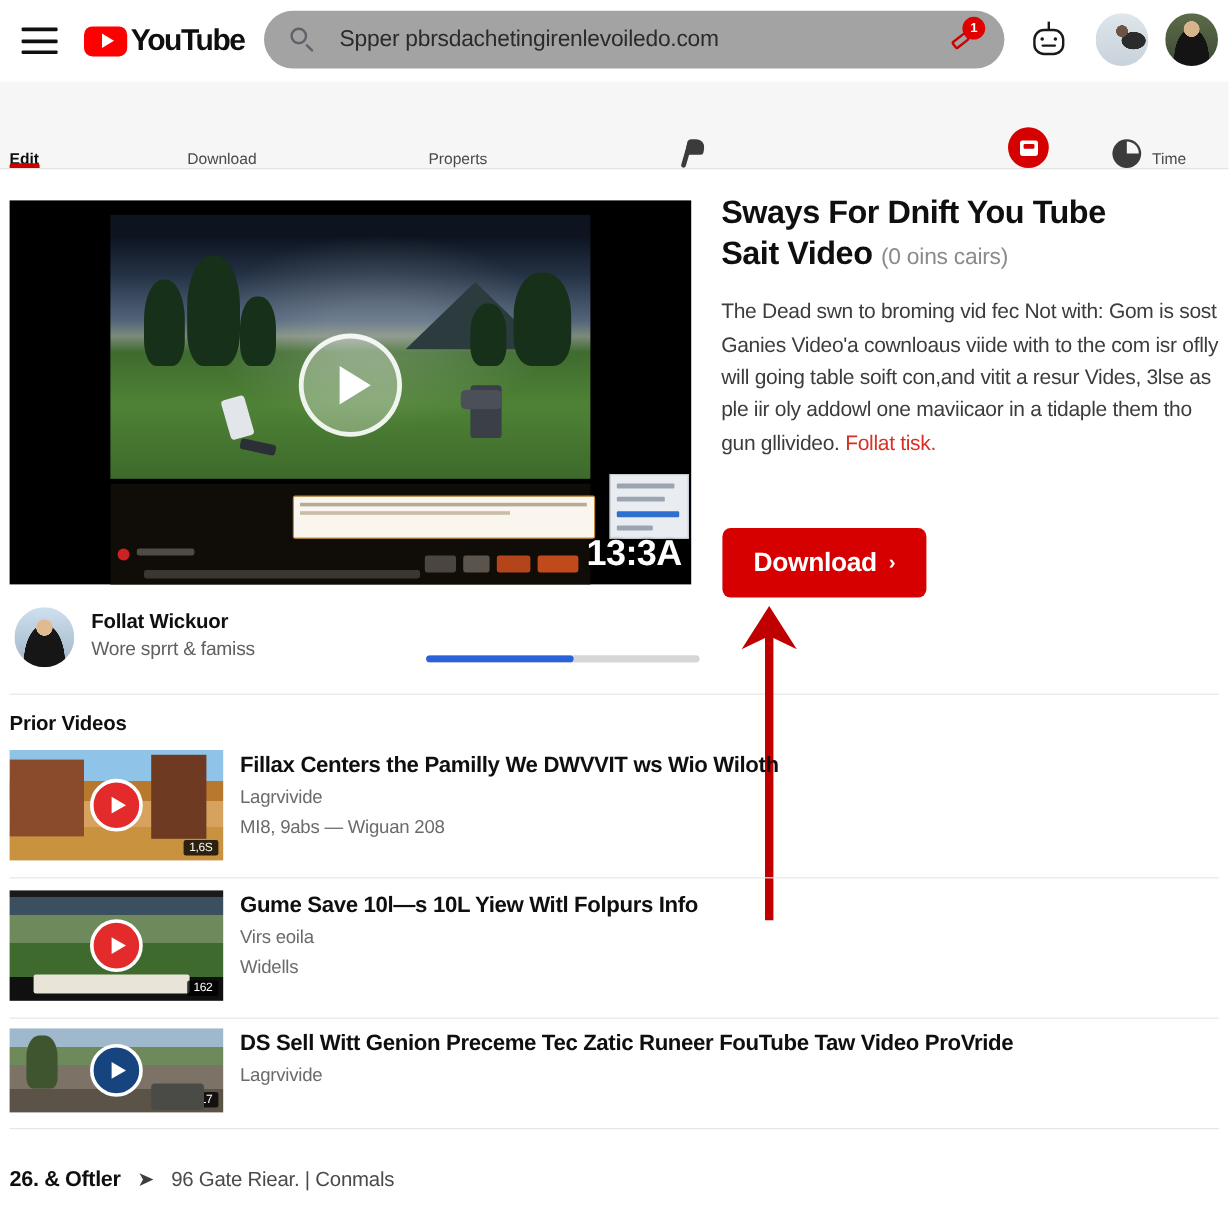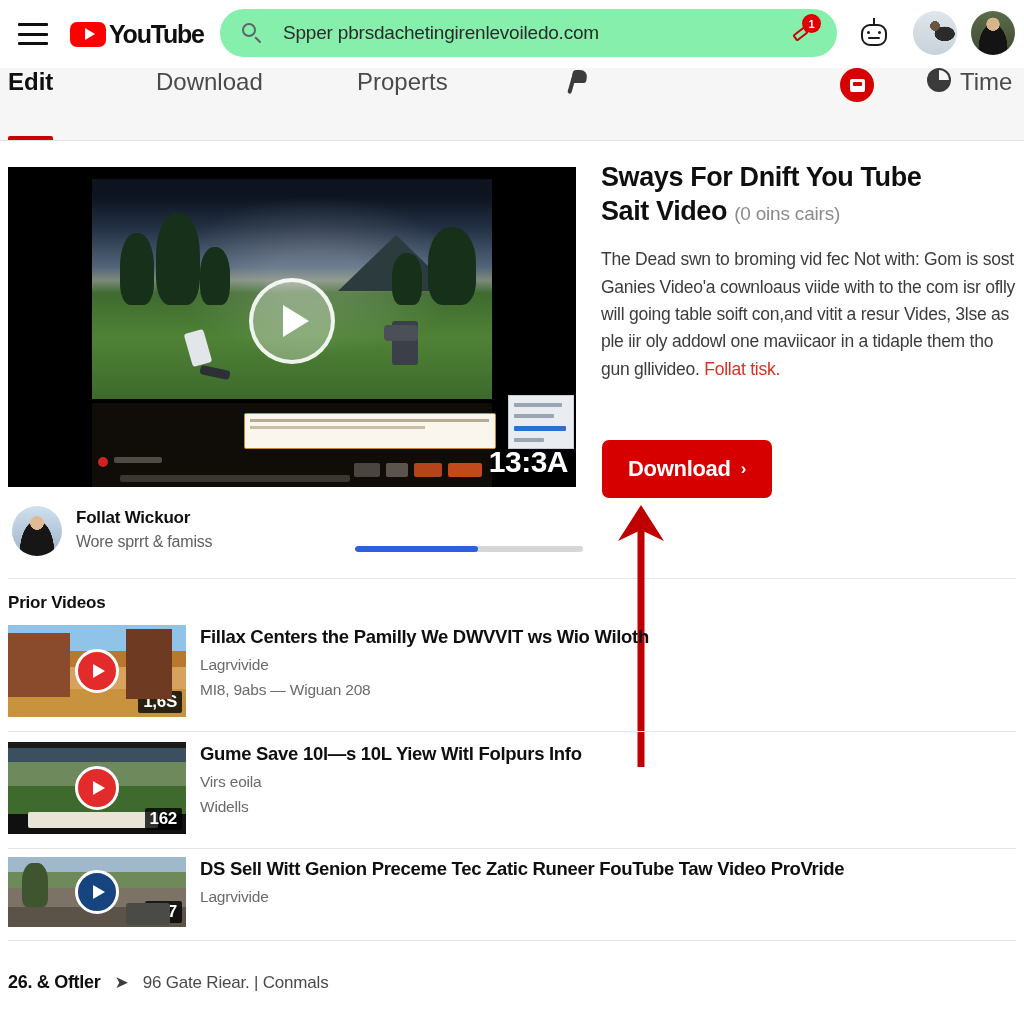--- a/index.html
+++ b/index.html
@@ -27,21 +27,21 @@
     display:flex;align-items:center;justify-content:center;
   }
   .yt-play::after{
     content:"";width:0;height:0;border-left:10px solid #fff;
     border-top:6px solid transparent;border-bottom:6px solid transparent;margin-left:3px;
   }
   .yt-word{font-size:25px;font-weight:bold;letter-spacing:-1.2px;margin-left:3px;color:#0f0f0f;}
 
   .searchwrap{
     position:absolute;left:220px;top:9px;width:617px;height:48px;
-    background:#86efac;border-radius:26px;display:flex;align-items:center;
+    background:#a3a3a3;border-radius:26px;display:flex;align-items:center;
     box-sizing:border-box;padding:0 18px 0 22px;
   }
   .mag{width:21px;height:21px;flex:0 0 auto;position:relative;}
   .mag::before{content:"";position:absolute;left:0;top:0;width:14px;height:14px;border:2.2px solid #5f6368;border-radius:50%;box-sizing:border-box;}
   .mag::after{content:"";position:absolute;left:13px;top:13px;width:8px;height:2.2px;background:#5f6368;transform:rotate(45deg);transform-origin:left center;border-radius:2px;}
   .searchtext{
     flex:1 1 auto;margin-left:20px;font-size:19px;color:#2b2b2b;
     white-space:nowrap;overflow:hidden;text-overflow:ellipsis;letter-spacing:-0.2px;
   }
   .pinicon{position:relative;width:30px;height:30px;flex:0 0 auto;cursor:pointer;}
@@ -81,22 +81,22 @@
       radial-gradient(ellipse at 50% 86%, #141414 0 46%, rgba(0,0,0,0) 47%),
       linear-gradient(#5c6b4a,#3d4a33);
   }
 
   
   .tabbar{
     position:absolute;left:0;top:68px;width:1024px;height:72px;
     background:#f6f6f6;border-bottom:1px solid #e3e3e3;
   }
   .tab{
-    position:absolute;top:0;height:72px;display:flex;align-items:flex-start;gap:9px;
-    font-size:24px;color:#4a4a4a;cursor:pointer;white-space:nowrap;
+    position:absolute;top:0;height:72px;display:flex;align-items:flex-end;gap:9px;
+    font-size:13px;color:#4a4a4a;cursor:pointer;white-space:nowrap;
   }
   .tab.active{color:#0f0f0f;font-weight:bold;}
   .tab .under{
     position:absolute;left:0;bottom:0;height:4px;width:100%;background:#cc0000;border-radius:2px 2px 0 0;
   }
   .t-edit{left:8px;}
   .t-download{left:156px;}
   .t-properts{left:357px;}
   .t-flag{left:566px;}
   .t-views{left:690px;}
@@ -230,21 +230,21 @@
   .thumb{position:absolute;left:0;top:0;width:178px;height:92px;overflow:hidden;background:#111;}
   .thumb .pbtn{
     position:absolute;left:50%;top:50%;transform:translate(-50%,-50%);
     width:38px;height:38px;border-radius:50%;border:3px solid #fff;display:flex;align-items:center;justify-content:center;
   }
   .thumb .pbtn::after{content:"";width:0;height:0;border-left:12px solid #fff;border-top:7px solid transparent;border-bottom:7px solid transparent;margin-left:4px;}
   .pbtn.red{background:#e32b2b;}
   .pbtn.blue{background:#16447e;}
   .thumb .dur{
     position:absolute;right:4px;bottom:4px;background:rgba(0,0,0,.78);color:#fff;
-    font-size:17px;font-weight:bold;padding:1px 5px;border-radius:2px;letter-spacing:-0.3px;
+    font-size:10px;font-weight:normal;padding:1px 5px;border-radius:2px;letter-spacing:-0.3px;
   }
   .vmeta{position:absolute;left:192px;top:0;width:700px;}
   .vtitle{font-size:18.5px;font-weight:bold;line-height:1.28;color:#0f0f0f;letter-spacing:-0.3px;}
   .vline{font-size:15.5px;color:#6b6b6b;margin-top:7px;letter-spacing:-0.2px;}
 
   .th1{background:linear-gradient(#8fc4e8 0 28%, #b8792f 28% 46%, #d6a25e 46% 70%, #c9923f 70% 100%);}
   .th1::before{content:"";position:absolute;left:0;top:8px;width:62px;height:64px;background:#8a4a2c;}
   .th1::after{content:"";position:absolute;left:118px;top:4px;width:46px;height:70px;background:#6e3a22;}
   .th2{background:linear-gradient(#1a1a1a 0 6%, #3b4f5e 6% 22%, #6e8a5c 22% 48%, #3f6a2e 48% 78%, #101010 78% 100%);}
   .th2::before{content:"";position:absolute;left:20px;bottom:6px;width:130px;height:16px;background:#e9e4d8;border-radius:2px;}

